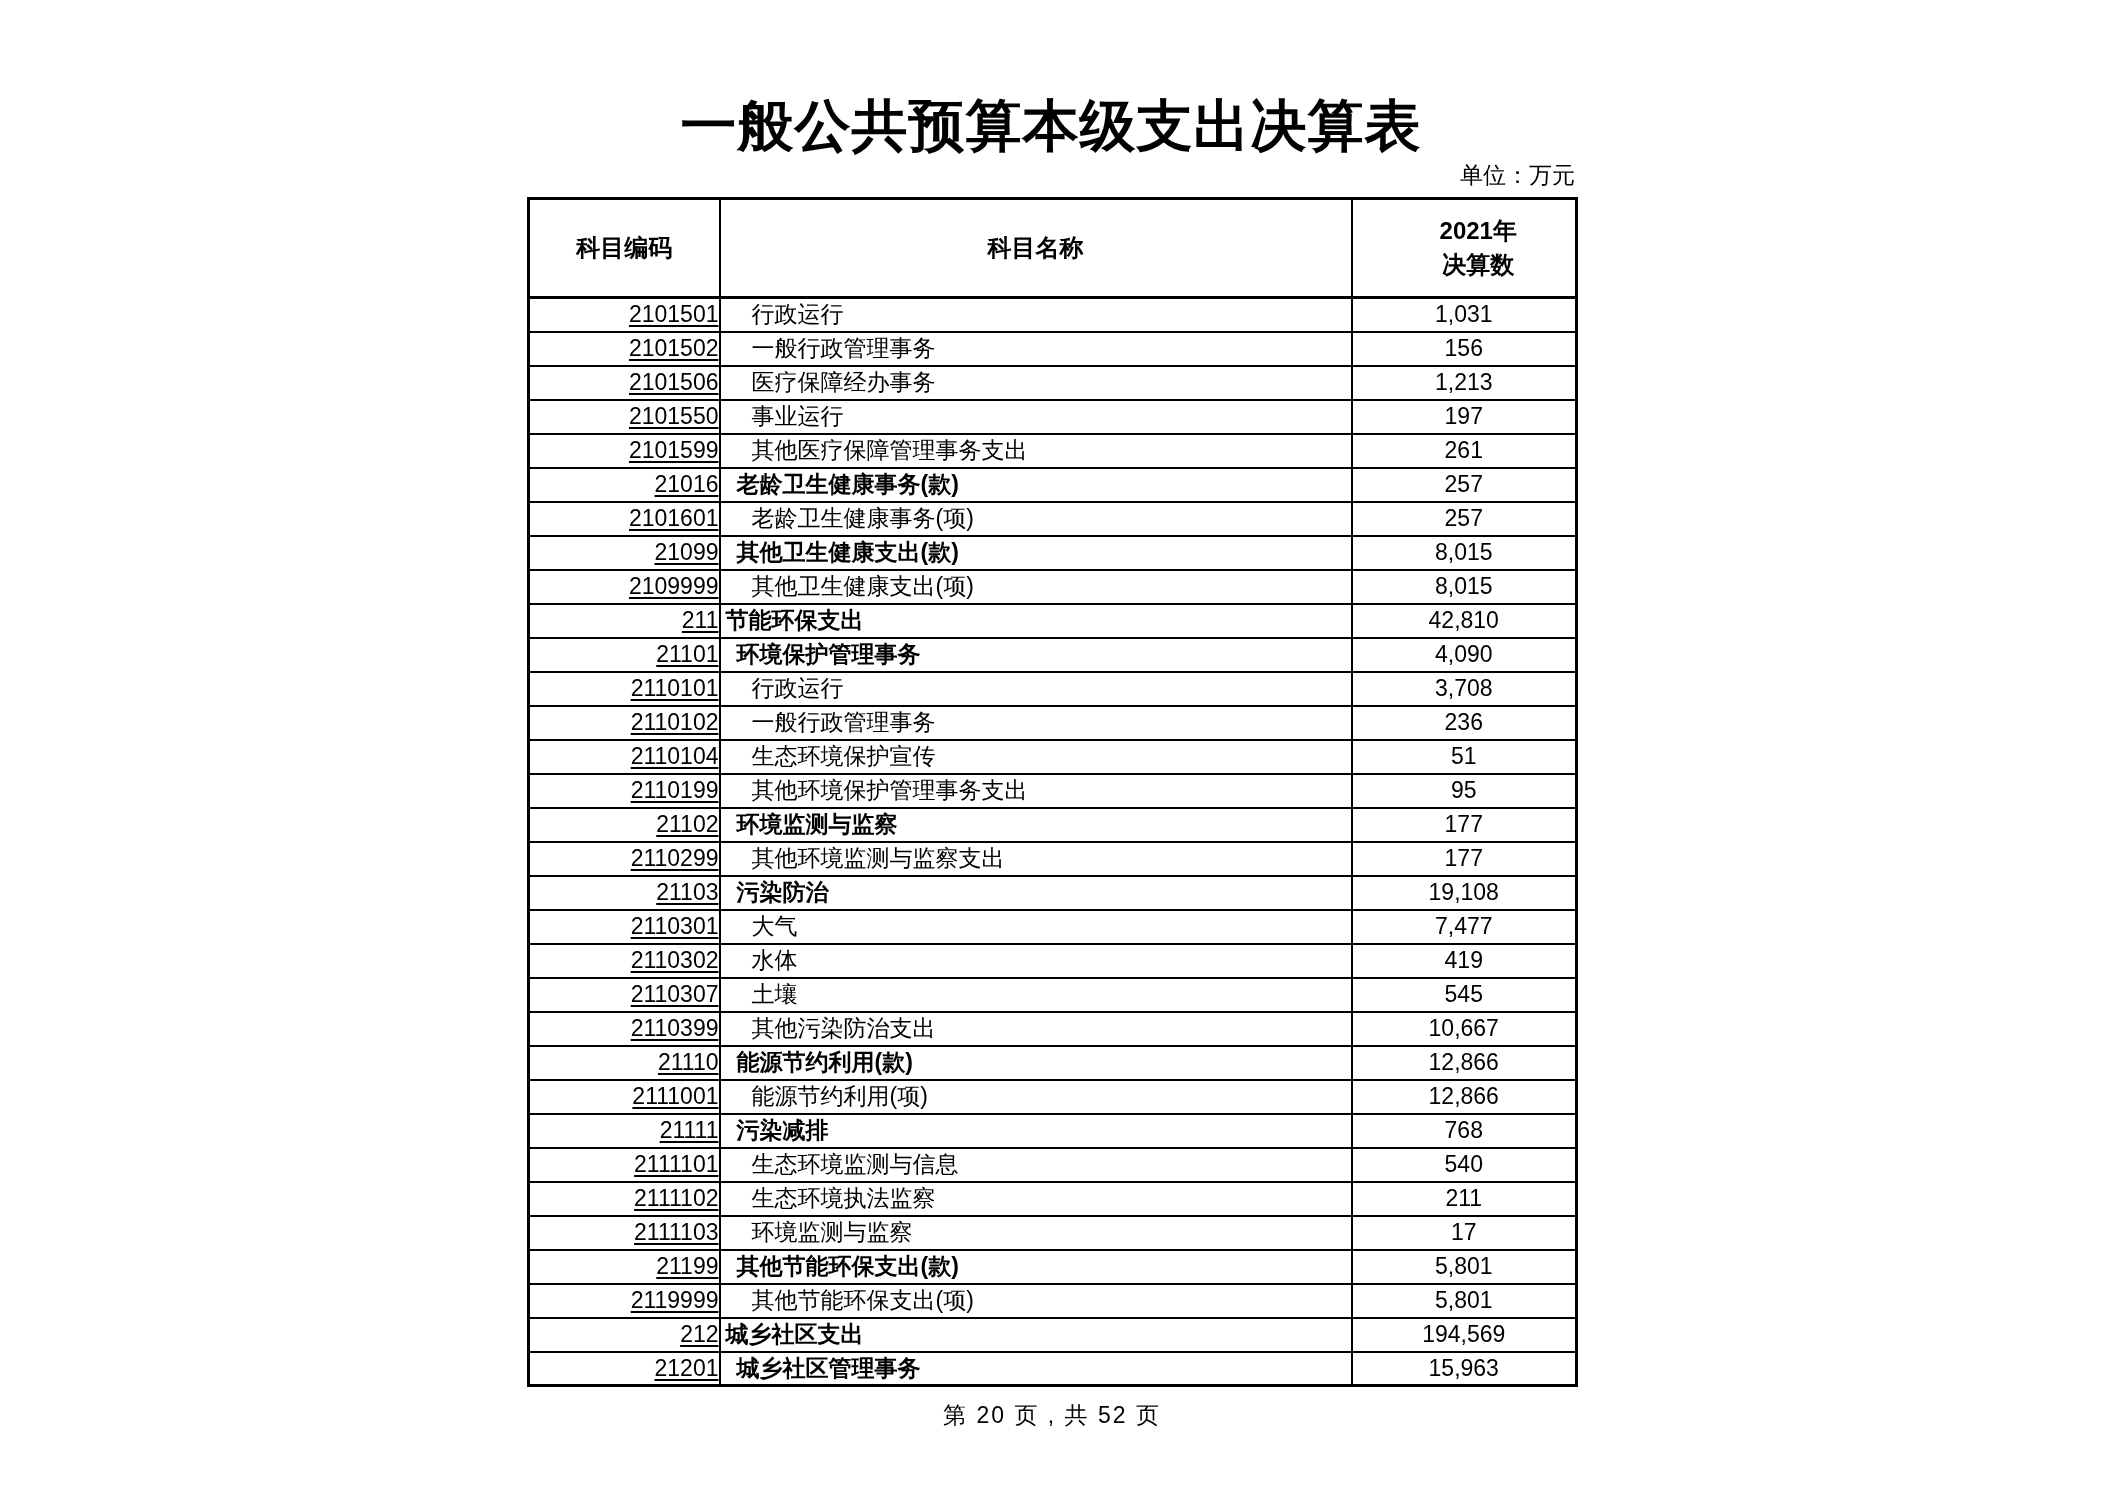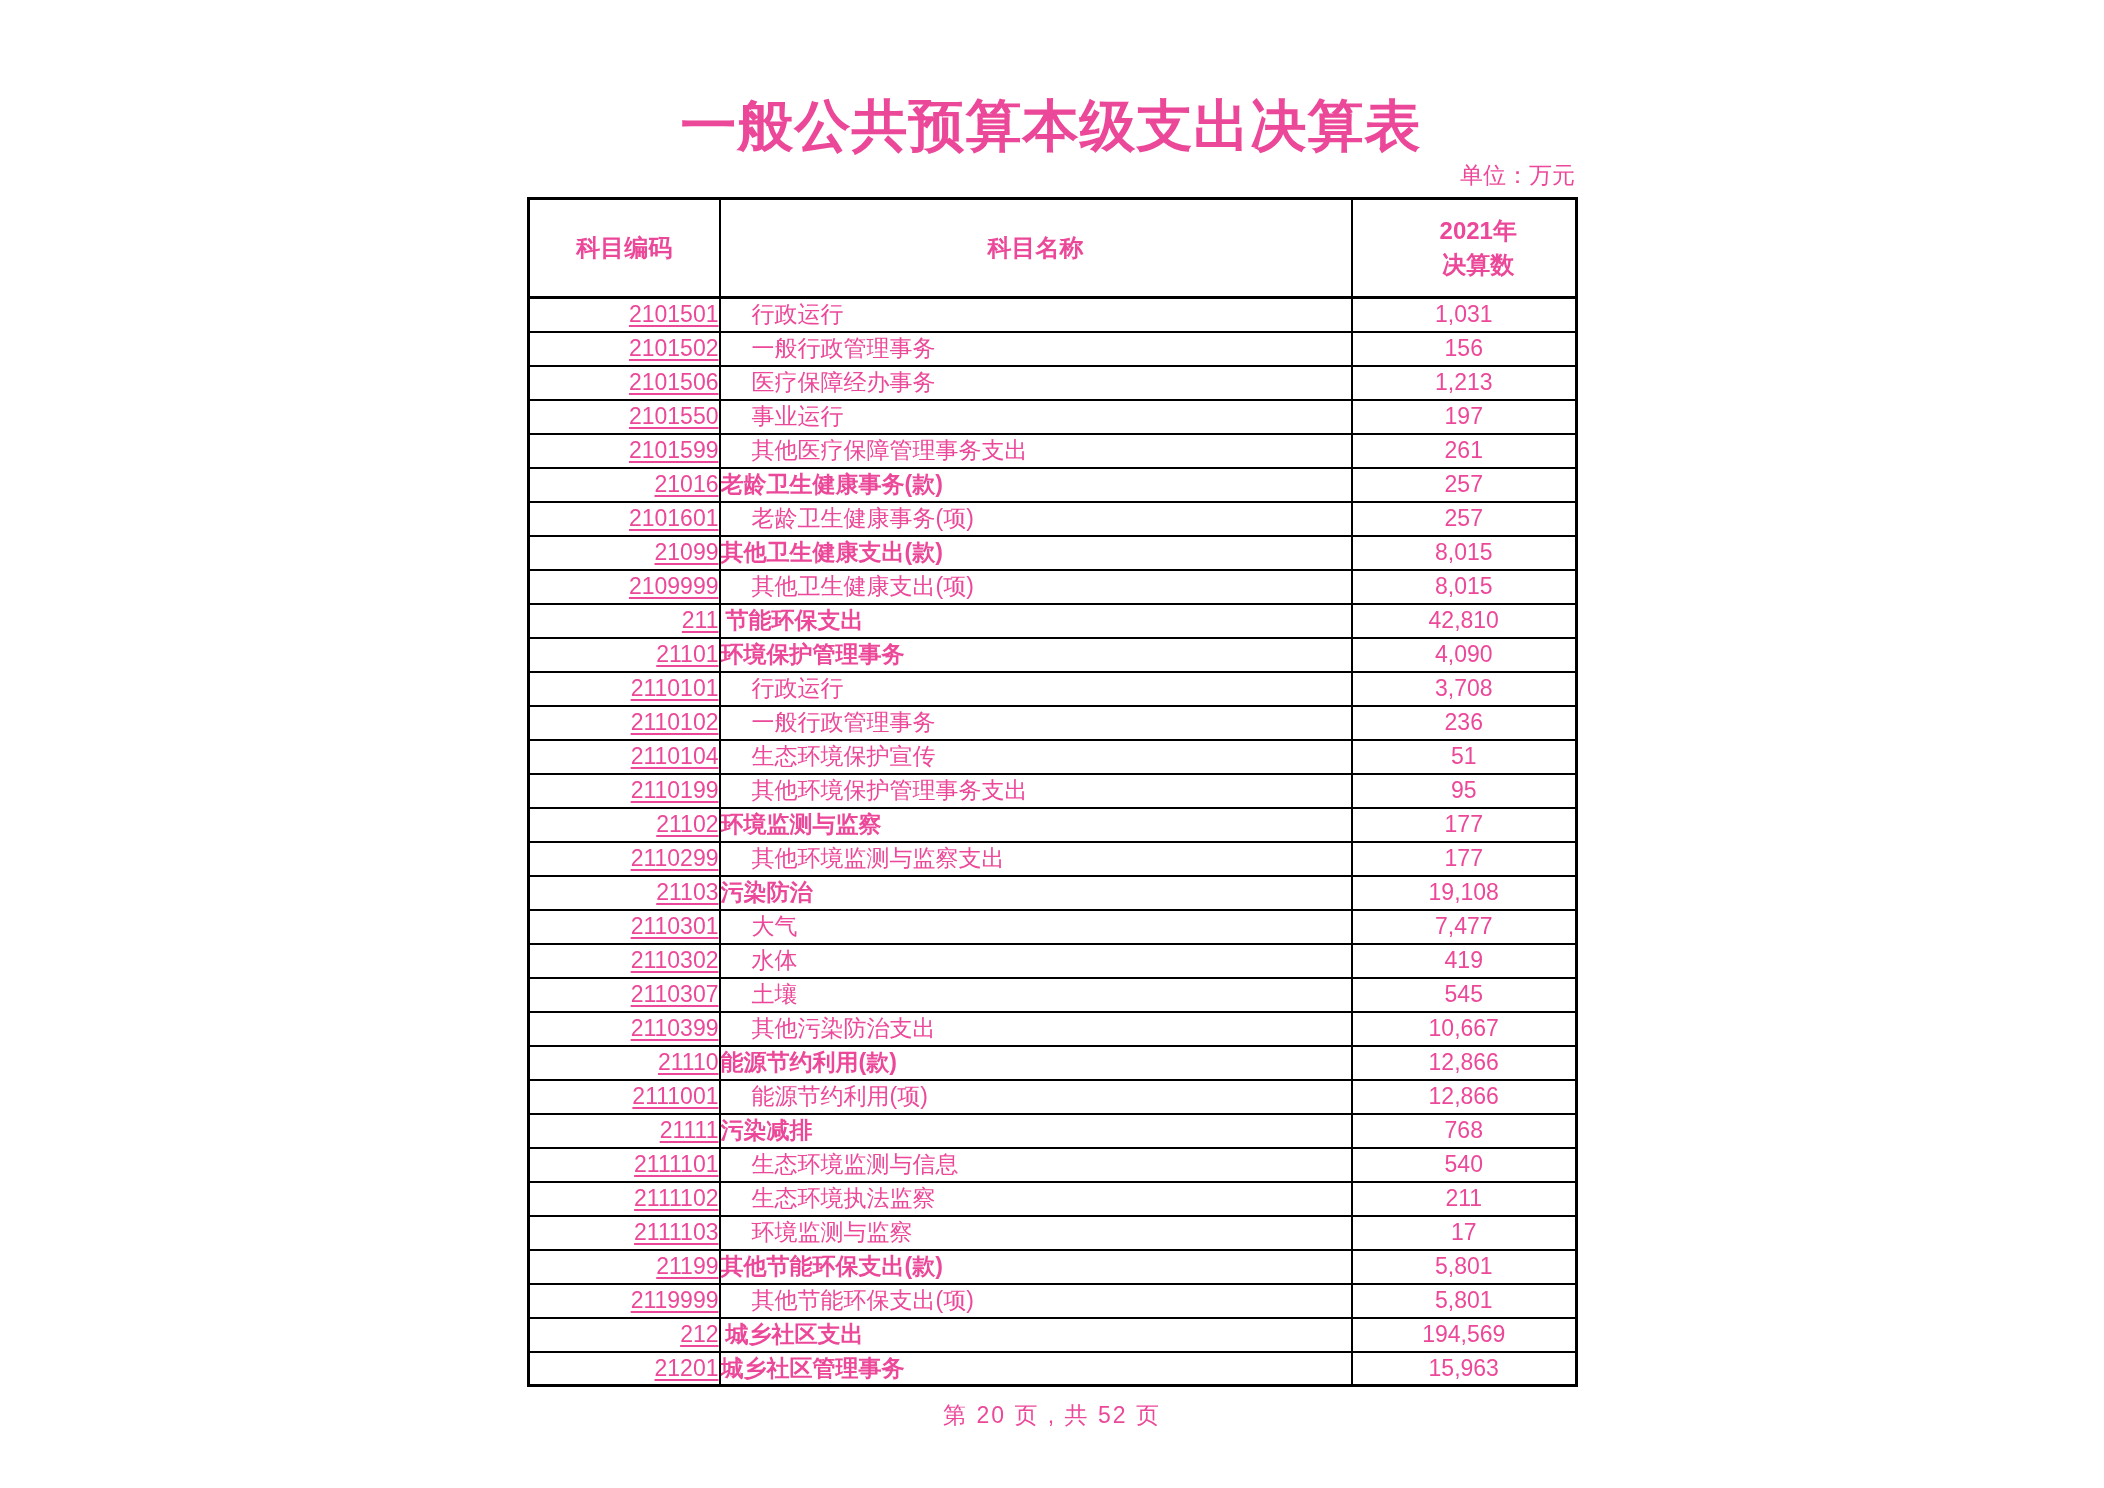--- a/index.html
+++ b/index.html
@@ -3,21 +3,21 @@
 <meta charset="utf-8">
 <style>
   * { margin: 0; padding: 0; box-sizing: border-box; }
   html, body { background: #e9e9e9; }
   .page {
     position: relative;
     width: 2104px;
     height: 1488px;
     background: #ffffff;
     font-family: "Liberation Sans", sans-serif;
-    color: #ec4899;
+    color: #000000;
     overflow: hidden;
   }
   .doc-title {
     position: absolute;
     left: 527px;
     top: 82px;
     width: 1048px;
     text-align: center;
     font-size: 56px;
     font-weight: bold;
@@ -63,21 +63,21 @@
   .budget-table tbody tr { height: 34px; }
   .budget-table tbody td { font-size: 23px; }
   td.col-code {
     text-align: right;
     padding-left: 6px;
     text-decoration: underline;
     text-underline-offset: 3px;
   }
   td.col-name { text-align: left; }
   td.col-name.lvl1 { padding-left: 5px; }
-  td.col-name.lvl2 { }
+  td.col-name.lvl2 { padding-left: 16px; }
   td.col-name.lvl3 { padding-left: 31px; }
   td.col-name.bold { font-weight: bold; }
   td.col-value { text-align: center; margin-left: 28px; }
   .page-footer {
     position: absolute;
     left: 0;
     top: 1398px;
     width: 2104px;
     text-align: center;
     font-size: 23px;

